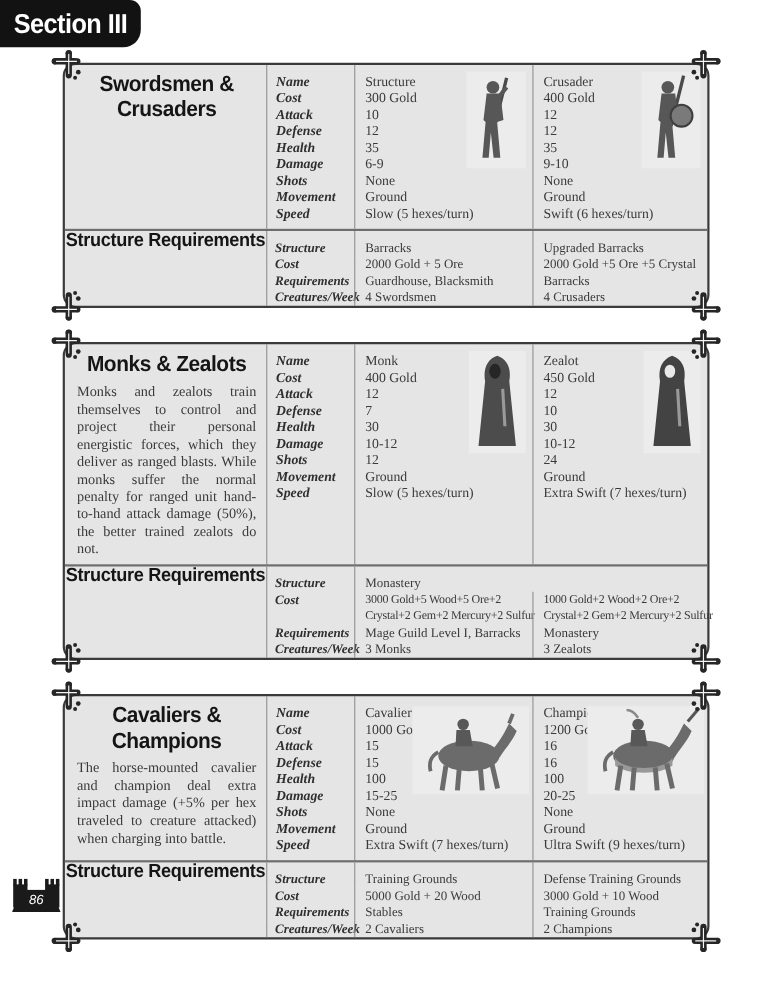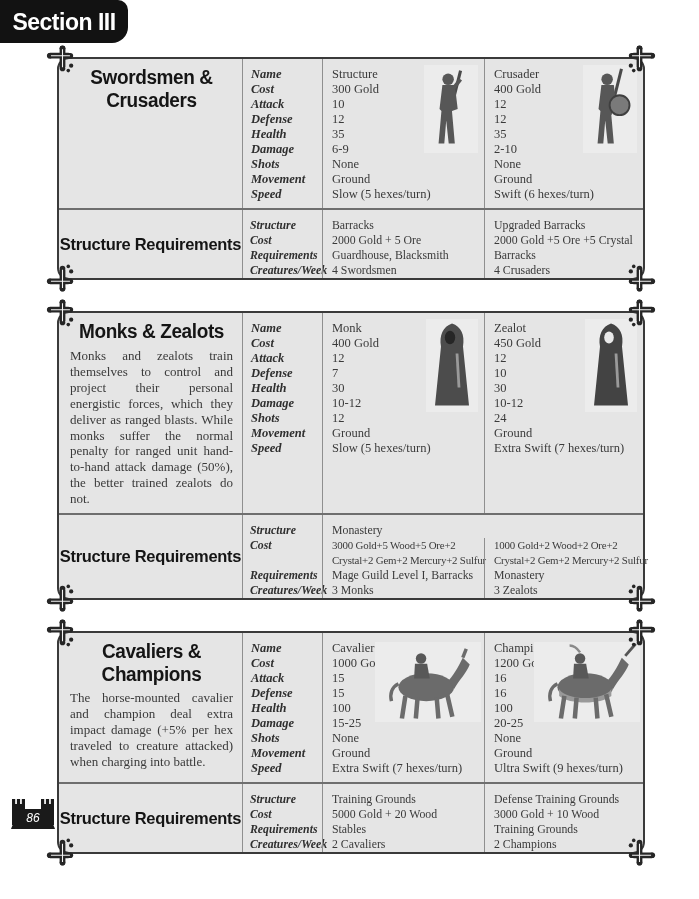--- a/index.html
+++ b/index.html
@@ -34,21 +34,21 @@
   .sl{font-style:italic;font-weight:700;font-size:12.5px;line-height:15px;color:#2f2f2f;}
   .sv{font-size:12.5px;line-height:15px;color:#3a3a3a;white-space:nowrap;}
 
   .portrait{position:absolute;top:6px;right:6px;background:#ececec;z-index:1;}
   .portrait.tall{width:54px;height:88px;}
   .portrait.robe{width:52px;height:93px;}
   .portrait.wide{width:106px;height:80px;top:9px;right:3px;}
   .portrait svg{width:100%;height:100%;display:block;}
 
   .sg{display:grid;grid-template-columns:183px 80px 162px 1fr;border-top:2px solid #6e6e6e;}
-  .sh{grid-column:1;grid-row:1/5;display:flex;align-items:center;justify-content:center;}
+  .sh{grid-column:1;grid-row:1/5;display:flex;align-items:flex-start;justify-content:center;}
   .sr-title{font:700 16.5px/1 "Liberation Sans",sans-serif;color:#151515;letter-spacing:-0.3px;
     transform:scaleY(1.05);}
   .c2{grid-column:2;border-left:1.4px solid #8f8f8f;padding-left:7px;}
   .c3{grid-column:3;border-left:1.4px solid #8f8f8f;padding-left:9px;}
   .c4{grid-column:4;border-left:1.4px solid #8f8f8f;padding-left:9px;}
   .r1{grid-row:1;padding-top:8px;}
   .r2{grid-row:2;}
   .r3{grid-row:3;}
   .r4{grid-row:4;}
   .stl{font-style:italic;font-weight:700;font-size:11.8px;line-height:15px;color:#2f2f2f;white-space:nowrap;}
@@ -178,21 +178,21 @@
           <div class="portrait tall">
               <svg viewBox="0 0 28 46">
                 <use href="#fig-crusader"></use>
               </svg>
             </div>
           <div class="sv">Crusader</div>
           <div class="sv">400 Gold</div>
           <div class="sv">12</div>
           <div class="sv">12</div>
           <div class="sv">35</div>
-          <div class="sv">2-10</div>
+          <div class="sv">9-10</div>
           <div class="sv">None</div>
           <div class="sv">Ground</div>
           <div class="sv">Swift (6 hexes/turn)</div>
         </div>
       </div>
       <div class="sg">
         <div class="sh">
           <span class="sr-title">Structure Requirements</span>
         </div>
         <div class="stl c2 r1">Structure</div>

